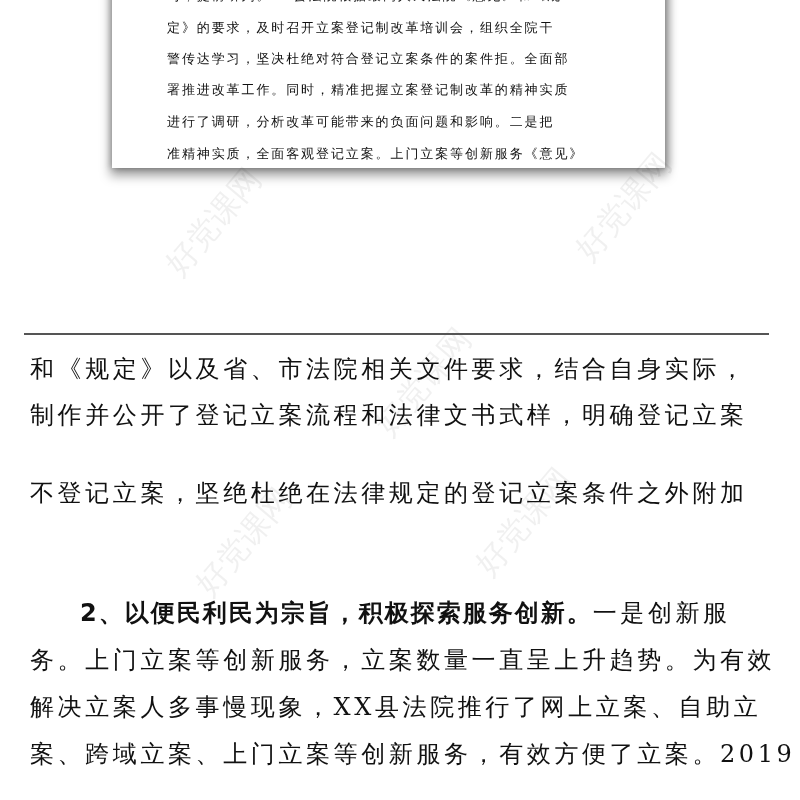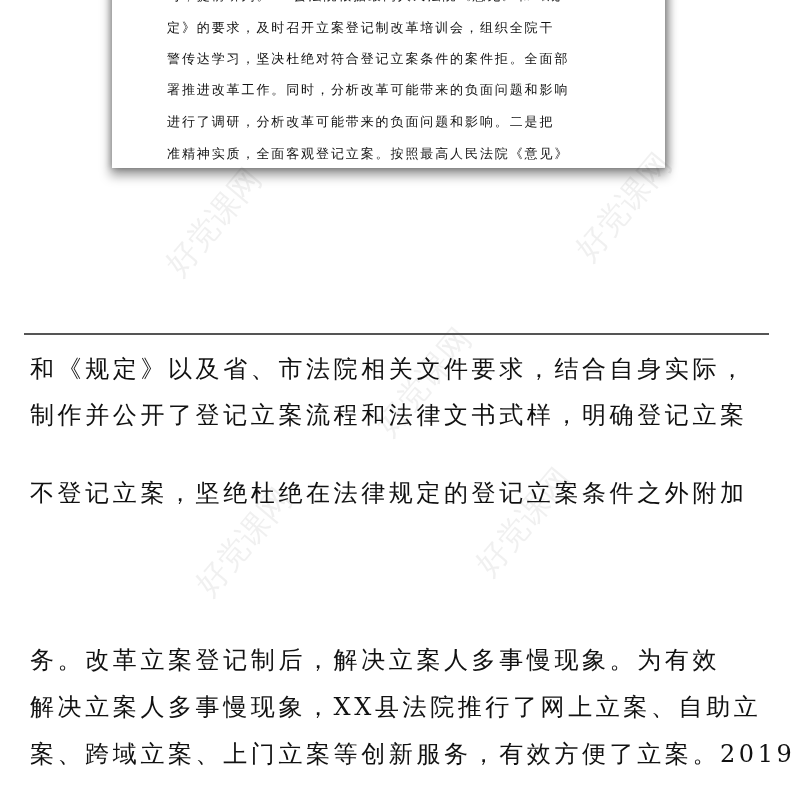--- a/index.html
+++ b/index.html
@@ -38,35 +38,36 @@
   }
 </style>
 </head>
 <body>
 
 <div class="card">
   <div class="card-lines">
     <div class="card-line" style="top:4px">习，提前研判。XX县法院根据最高人民法院《意见》和《规</div>
     <div class="card-line" style="top:36px">定》的要求，及时召开立案登记制改革培训会，组织全院干</div>
     <div class="card-line" style="top:67px">警传达学习，坚决杜绝对符合登记立案条件的案件拒。全面部</div>
-    <div class="card-line" style="top:98px">署推进改革工作。同时，分析改革可能带来的负面问题和影响</div>
+    <div class="card-line" style="top:98px">署推进改革工作。同时，精准把握立案登记制改革的精神实质</div>
     <div class="card-line" style="top:130px">进行了调研，分析改革可能带来的负面问题和影响。二是把</div>
-    <div class="card-line" style="top:162px">准精神实质，全面客观登记立案。按照最高人民法院《意见》</div>
+    <div class="card-line" style="top:162px">准精神实质，全面客观登记立案。上门立案等创新服务《意见》</div>
   </div>
 </div>
 
 <div class="watermark" style="left:150px; top:200px;">好党课网</div>
 <div class="watermark" style="left:560px; top:185px;">好党课网</div>
 <div class="watermark" style="left:180px; top:520px;">好党课网</div>
 <div class="watermark" style="left:460px; top:500px;">好党课网</div>
 <div class="watermark" style="left:360px; top:360px;">好党课网</div>
 
 <div class="rule"></div>
 
 <div class="body-lines">
   <div class="line" style="top:353px">和《规定》以及省、市法院相关文件要求，结合自身实际，</div>
   <div class="line" style="top:399px">制作并公开了登记立案流程和法律文书式样，明确登记立案</div>
   <div class="line" style="top:477px">不登记立案，坚绝杜绝在法律规定的登记立案条件之外附加</div>
 
-  <div class="line" style="top:644px">务。改革立案登记制后，解决立案人多事慢现象。为有效</div>
+  <div class="line indent" style="top:597px"><span class="bold">2、以便民利民为宗旨，积极探索服务创新。</span><span>一是创新服</span></div>
+  <div class="line" style="top:644px">务。上门立案等创新服务，立案数量一直呈上升趋势。为有效</div>
   <div class="line" style="top:691px">解决立案人多事慢现象，XX县法院推行了网上立案、自助立</div>
   <div class="line" style="top:738px">案、跨域立案、上门立案等创新服务，有效方便了立案。2019</div>
 </div>
 
 </body></html>

